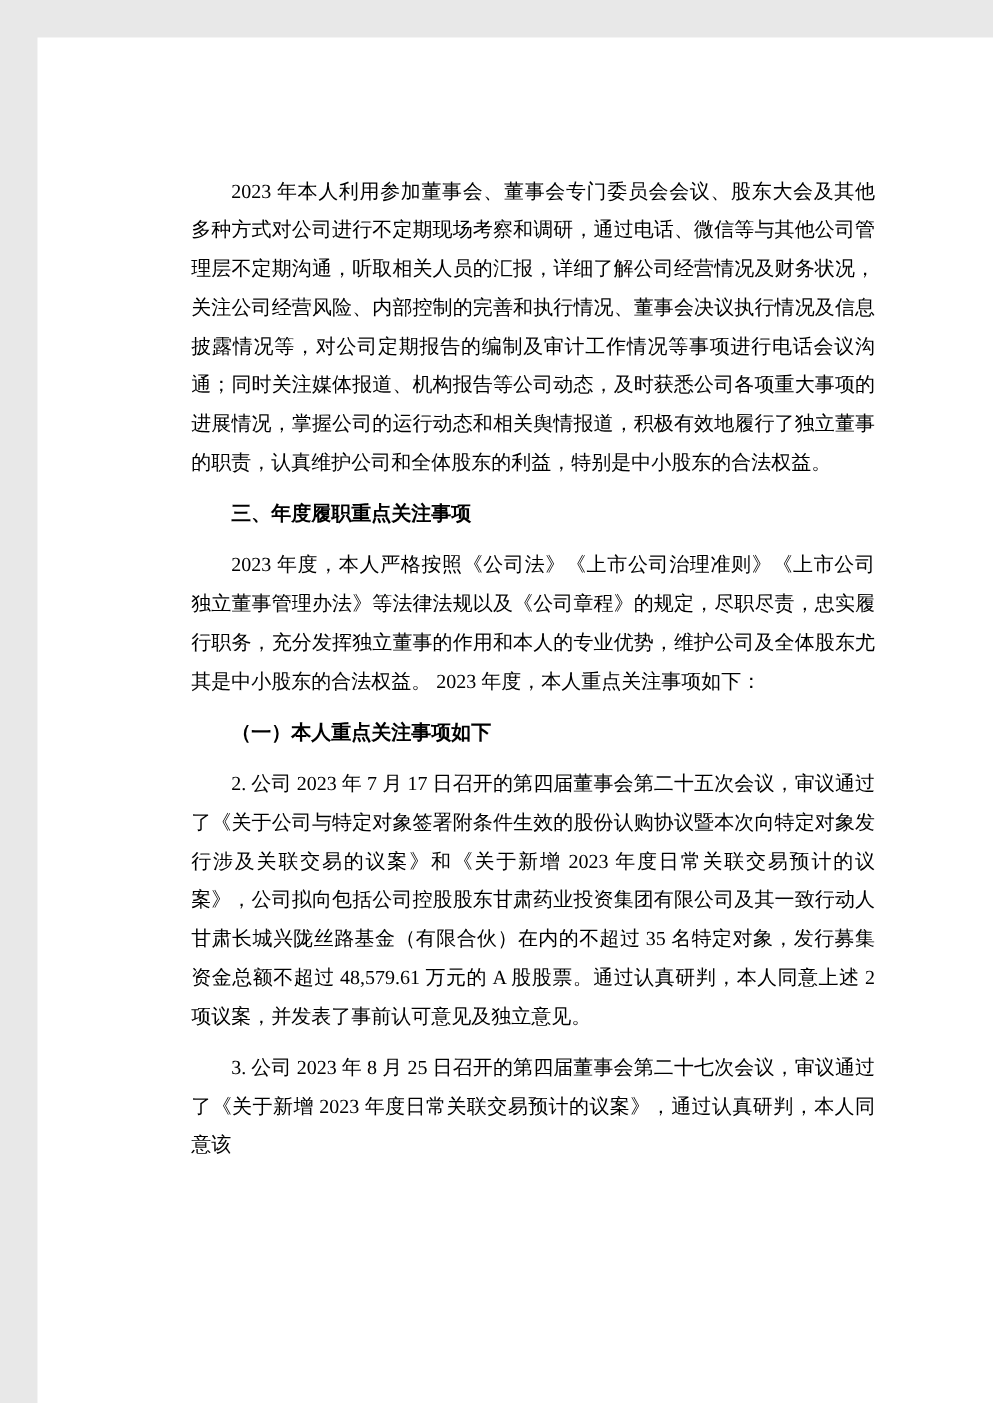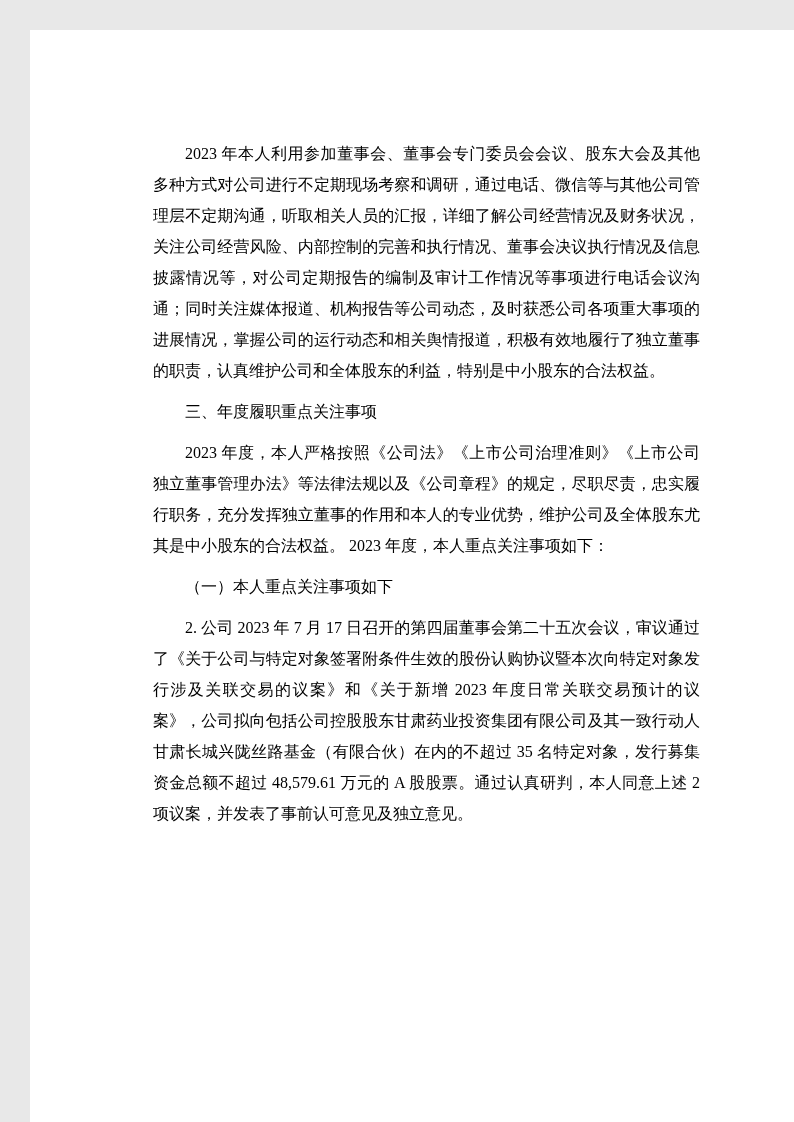--- a/index.html
+++ b/index.html
@@ -17,27 +17,28 @@
     font-size: 16px;
     line-height: 31px;
     overflow: hidden;
   }
   .para {
     text-align: justify;
     text-indent: 2em;
     word-break: break-all;
   }
   .heading {
-    font-weight: normal;
+    font-weight: bold;
     text-indent: 2em;
     text-align: left;
   }
 </style>
 </head>
 <body>
 
 <div class="page">
   <p class="para">2023 年本人利用参加董事会、董事会专门委员会会议、股东大会及其他多种方式对公司进行不定期现场考察和调研，通过电话、微信等与其他公司管理层不定期沟通，听取相关人员的汇报，详细了解公司经营情况及财务状况，关注公司经营风险、内部控制的完善和执行情况、董事会决议执行情况及信息披露情况等，对公司定期报告的编制及审计工作情况等事项进行电话会议沟通；同时关注媒体报道、机构报告等公司动态，及时获悉公司各项重大事项的进展情况，掌握公司的运行动态和相关舆情报道，积极有效地履行了独立董事的职责，认真维护公司和全体股东的利益，特别是中小股东的合法权益。</p>
   <p class="para heading">三、年度履职重点关注事项</p>
   <p class="para">2023 年度，本人严格按照《公司法》《上市公司治理准则》《上市公司独立董事管理办法》等法律法规以及《公司章程》的规定，尽职尽责，忠实履行职务，充分发挥独立董事的作用和本人的专业优势，维护公司及全体股东尤其是中小股东的合法权益。 2023 年度，本人重点关注事项如下：</p>
   <p class="para heading">（一）本人重点关注事项如下</p>
   <p class="para">2. 公司 2023 年 7 月 17 日召开的第四届董事会第二十五次会议，审议通过了《关于公司与特定对象签署附条件生效的股份认购协议暨本次向特定对象发行涉及关联交易的议案》和《关于新增 2023 年度日常关联交易预计的议案》，公司拟向包括公司控股股东甘肃药业投资集团有限公司及其一致行动人甘肃长城兴陇丝路基金（有限合伙）在内的不超过 35 名特定对象，发行募集资金总额不超过 48,579.61 万元的 A 股股票。通过认真研判，本人同意上述 2 项议案，并发表了事前认可意见及独立意见。</p>
+  <p class="para">3. 公司 2023 年 8 月 25 日召开的第四届董事会第二十七次会议，审议通过了《关于新增 2023 年度日常关联交易预计的议案》，通过认真研判，本人同意该</p>
 </div>
 
 </body></html>

